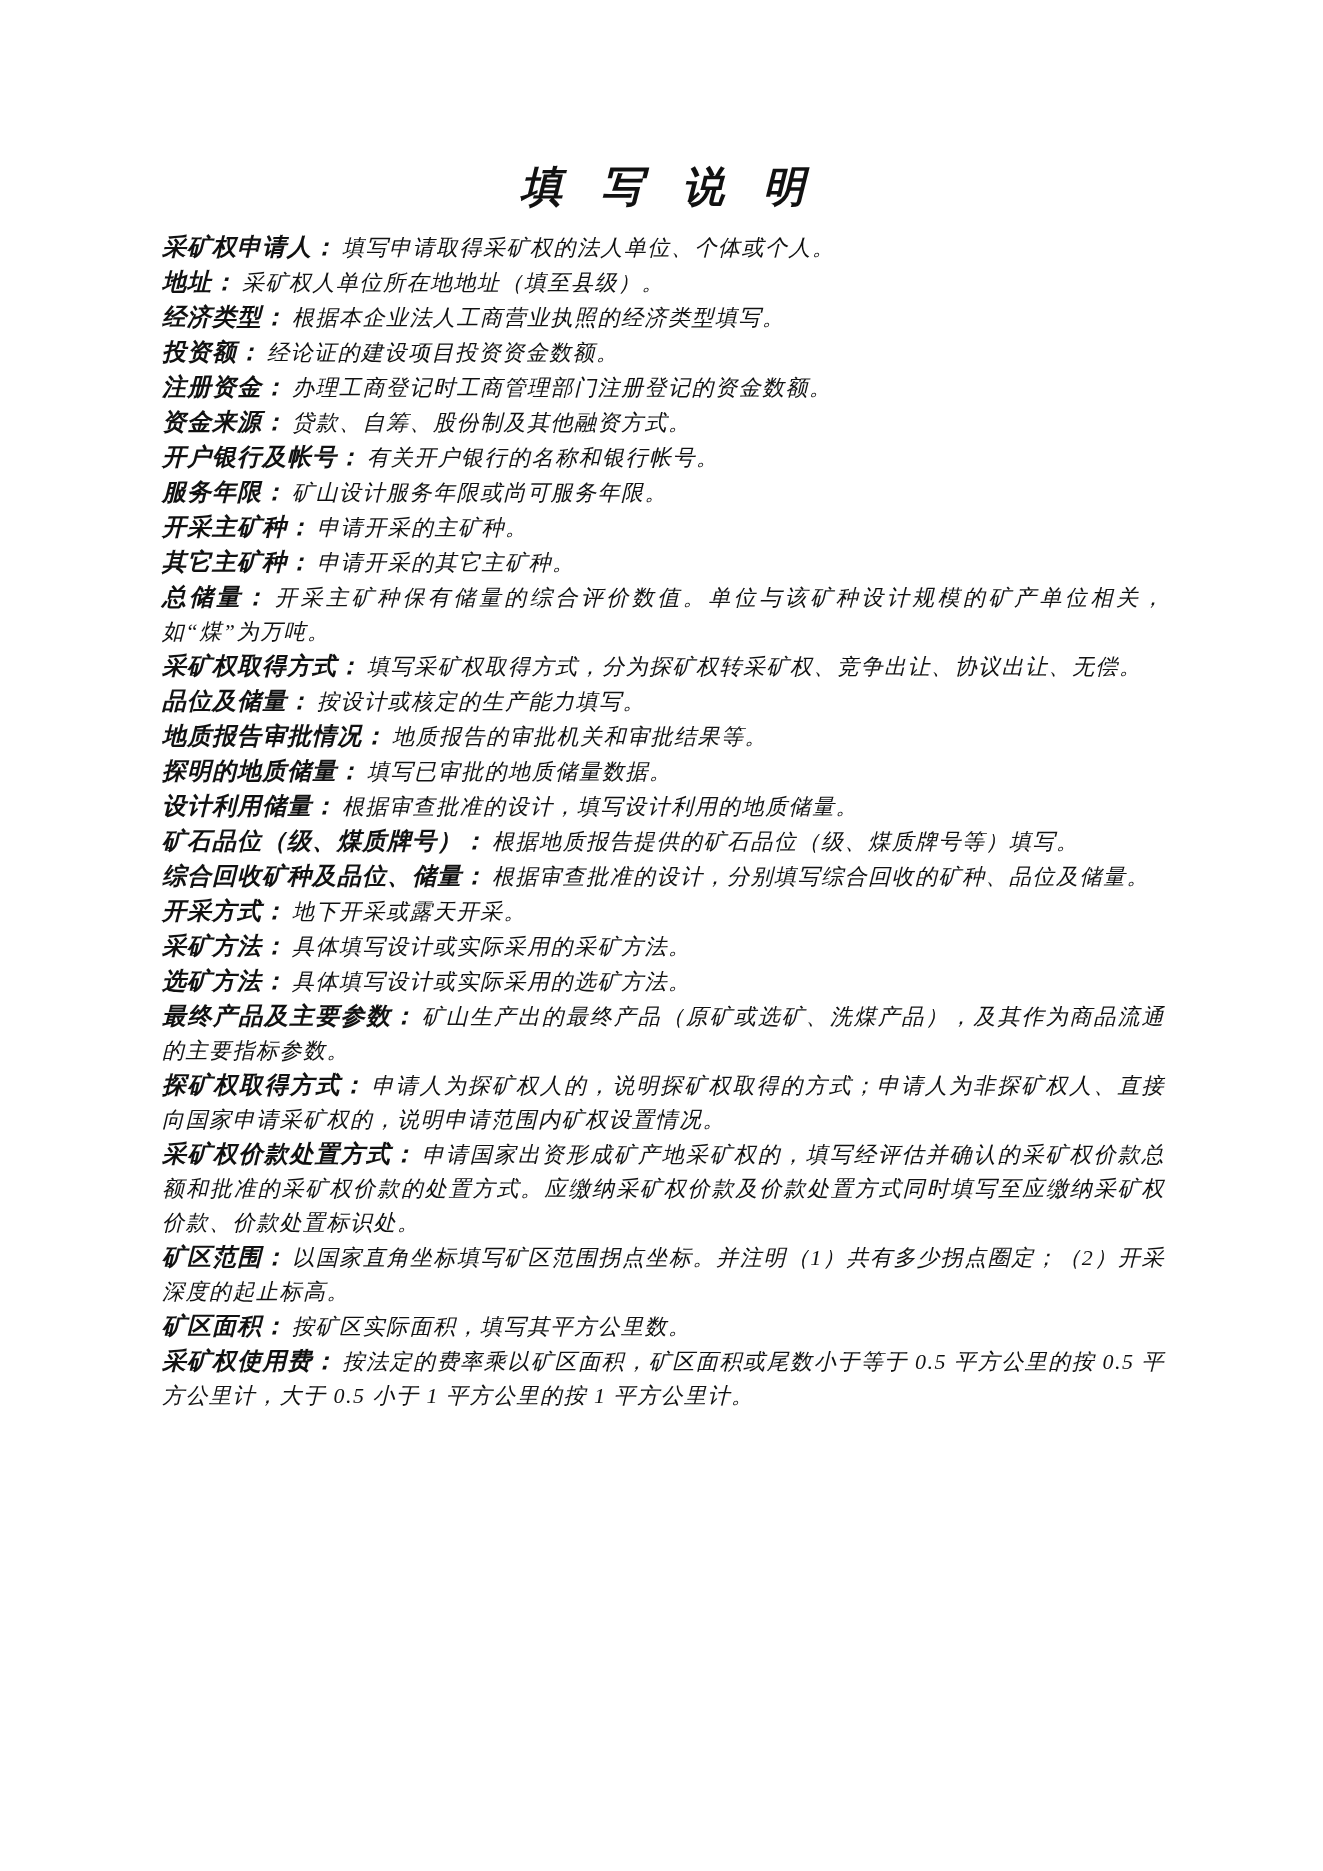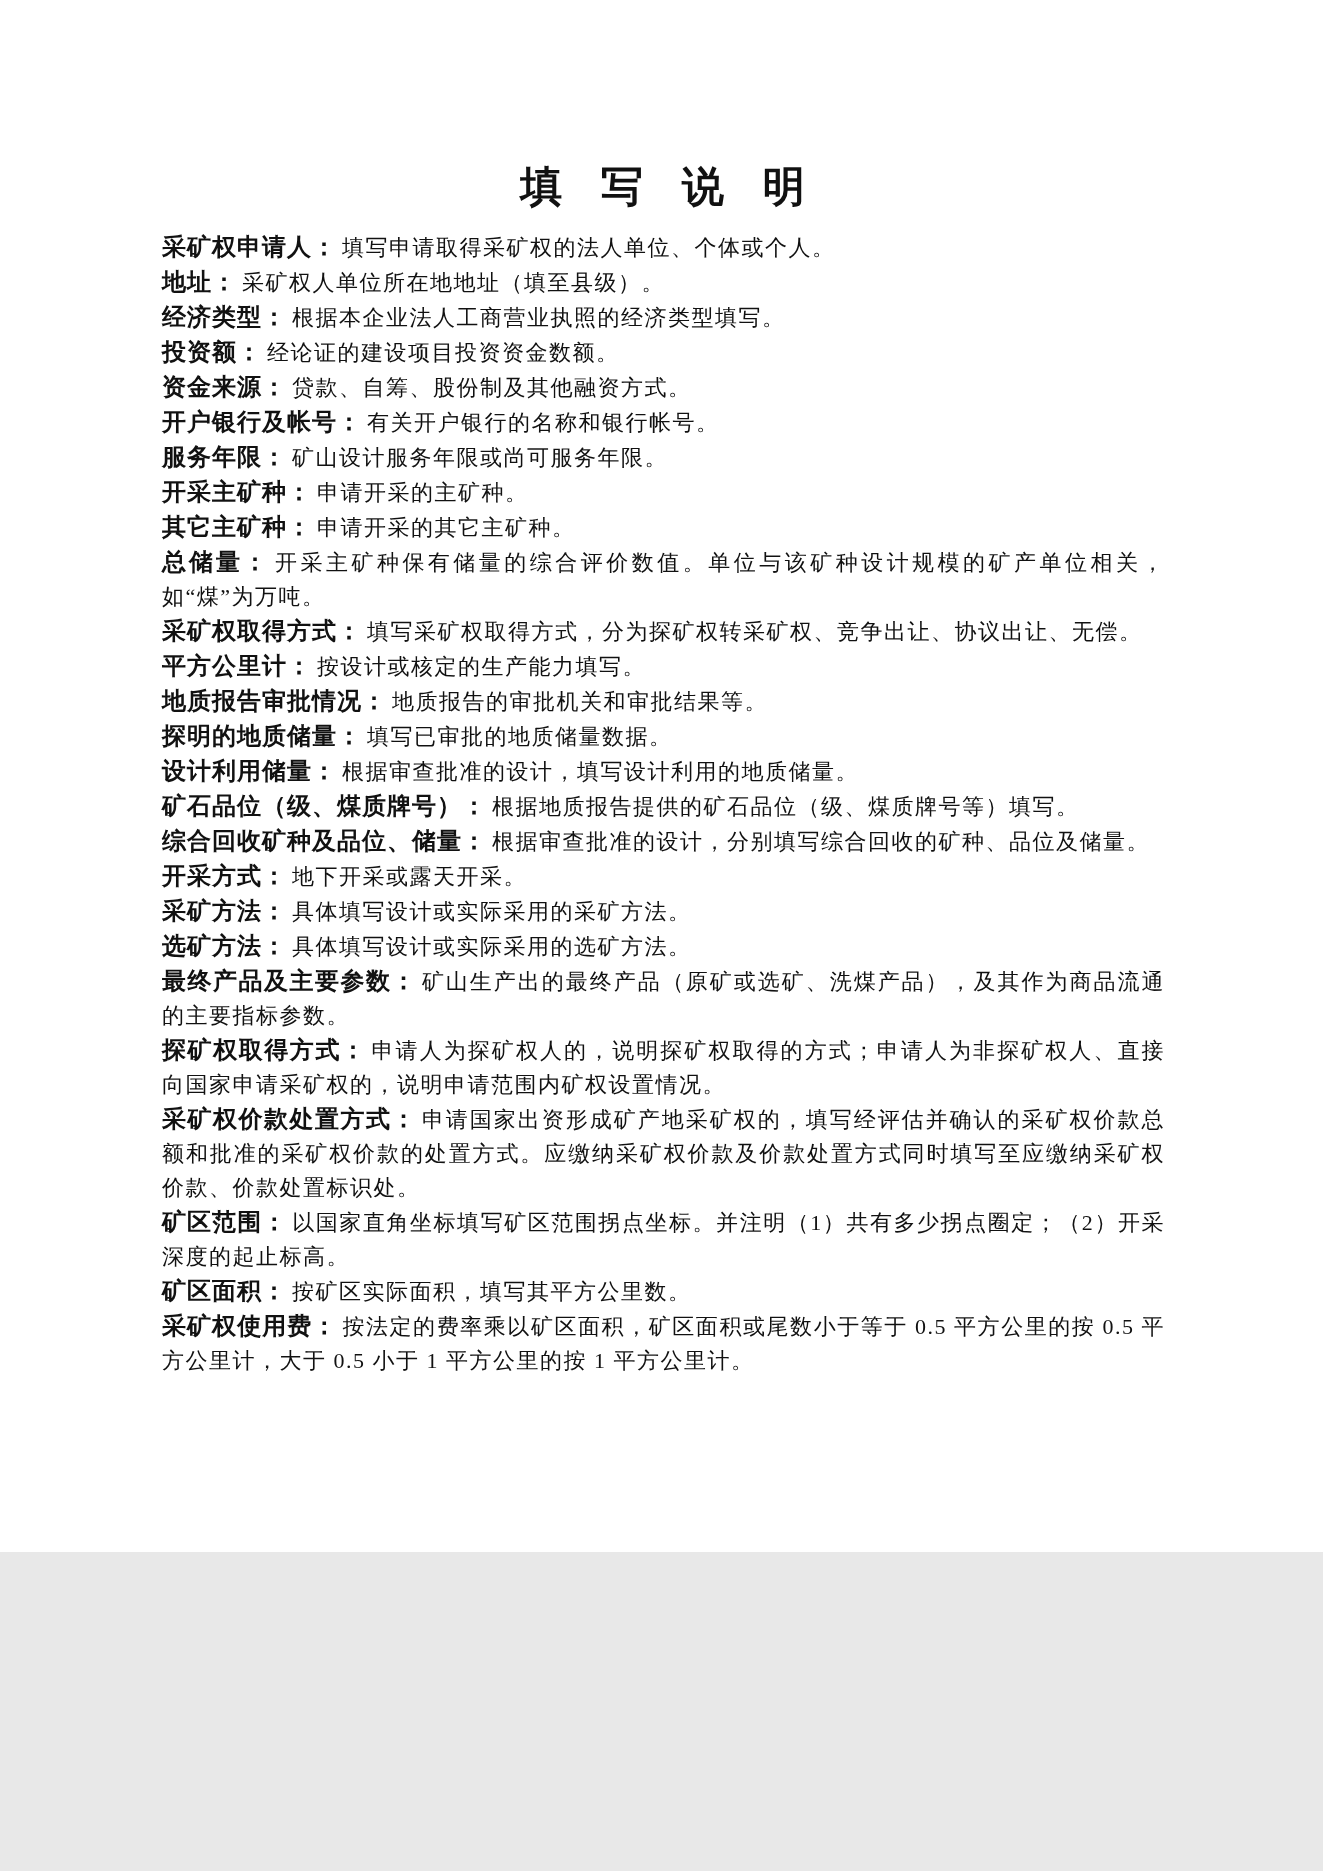--- a/index.html
+++ b/index.html
@@ -3,28 +3,29 @@
 <meta charset="utf-8">
 <style>
   html, body {
     margin: 0;
     padding: 0;
     background: #e8e8e8;
   }
   .page {
     position: relative;
     width: 1323px;
-    height: 1552px;
+    height: 1871px;
     margin: 0 auto;
     background: #ffffff;
     box-sizing: border-box;
     padding: 162px 158px 0 162px;
     font-family: "Liberation Serif", serif;
     color: #111111;
     overflow: hidden;
+    font-style: italic;
   }
   .title {
     margin: 0 0 18px 0;
     text-align: center;
     font-family: "Liberation Sans", sans-serif;
     font-weight: bold;
     font-size: 42px;
     line-height: 50px;
     word-spacing: 0.55em;
     letter-spacing: 2px;
@@ -58,28 +59,29 @@
 </head>
 <body>
 
 <div class="page">
   <h1 class="title">填 写 说 明</h1>
   <div class="content">
     <p class="entry"><span class="label">采矿权申请人：</span><span class="desc">填写申请取得采矿权的法人单位、个体或个人。</span></p>
     <p class="entry"><span class="label">地址：</span><span class="desc">采矿权人单位所在地地址（填至县级）。</span></p>
     <p class="entry"><span class="label">经济类型：</span><span class="desc">根据本企业法人工商营业执照的经济类型填写。</span></p>
     <p class="entry"><span class="label">投资额：</span><span class="desc">经论证的建设项目投资资金数额。</span></p>
+    <p class="entry"><span class="label">注册资金：</span><span class="desc">办理工商登记时工商管理部门注册登记的资金数额。</span></p>
     <p class="entry"><span class="label">资金来源：</span><span class="desc">贷款、自筹、股份制及其他融资方式。</span></p>
     <p class="entry"><span class="label">开户银行及帐号：</span><span class="desc">有关开户银行的名称和银行帐号。</span></p>
     <p class="entry"><span class="label">服务年限：</span><span class="desc">矿山设计服务年限或尚可服务年限。</span></p>
     <p class="entry"><span class="label">开采主矿种：</span><span class="desc">申请开采的主矿种。</span></p>
     <p class="entry"><span class="label">其它主矿种：</span><span class="desc">申请开采的其它主矿种。</span></p>
     <p class="entry"><span class="label">总储量：</span><span class="desc">开采主矿种保有储量的综合评价数值。单位与该矿种设计规模的矿产单位相关，如“煤”为万吨。</span></p>
     <p class="entry"><span class="label">采矿权取得方式：</span><span class="desc">填写采矿权取得方式，分为探矿权转采矿权、竞争出让、协议出让、无偿。</span></p>
-    <p class="entry"><span class="label">平方公里计：</span><span class="desc">按设计或核定的生产能力填写。</span></p>
+    <p class="entry"><span class="label">品位及储量：</span><span class="desc">按设计或核定的生产能力填写。</span></p>
     <p class="entry"><span class="label">地质报告审批情况：</span><span class="desc">地质报告的审批机关和审批结果等。</span></p>
     <p class="entry"><span class="label">探明的地质储量：</span><span class="desc">填写已审批的地质储量数据。</span></p>
     <p class="entry"><span class="label">设计利用储量：</span><span class="desc">根据审查批准的设计，填写设计利用的地质储量。</span></p>
     <p class="entry"><span class="label">矿石品位（级、煤质牌号）：</span><span class="desc">根据地质报告提供的矿石品位（级、煤质牌号等）填写。</span></p>
     <p class="entry"><span class="label">综合回收矿种及品位、储量：</span><span class="desc">根据审查批准的设计，分别填写综合回收的矿种、品位及储量。</span></p>
     <p class="entry"><span class="label">开采方式：</span><span class="desc">地下开采或露天开采。</span></p>
     <p class="entry"><span class="label">采矿方法：</span><span class="desc">具体填写设计或实际采用的采矿方法。</span></p>
     <p class="entry"><span class="label">选矿方法：</span><span class="desc">具体填写设计或实际采用的选矿方法。</span></p>
     <p class="entry"><span class="label">最终产品及主要参数：</span><span class="desc">矿山生产出的最终产品（原矿或选矿、洗煤产品），及其作为商品流通的主要指标参数。</span></p>
     <p class="entry"><span class="label">探矿权取得方式：</span><span class="desc">申请人为探矿权人的，说明探矿权取得的方式；申请人为非探矿权人、直接向国家申请采矿权的，说明申请范围内矿权设置情况。</span></p>

